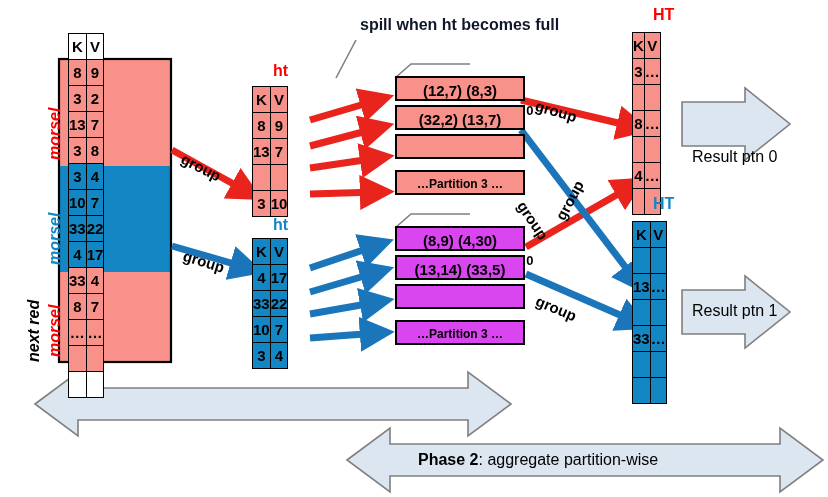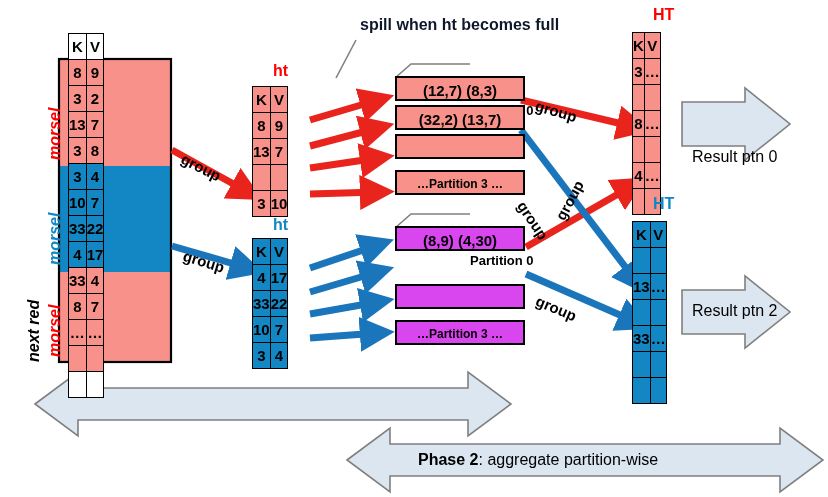--- a/index.html
+++ b/index.html
@@ -275,20 +275,23 @@
       <span class="ptxt"></span>
     </div>
   <div class="part pink small" style="left:395px;top:170px;width:130px;">
       <span class="ptxt">…Partition 3 …</span>
     </div>
 
   <div class="ptn-label" style="left:470px;top:205px;">Partition 0</div>
   <div class="part blue" style="left:395px;top:226px;width:130px;">
       <span class="ptxt">(8,9)  (4,30)</span>
     </div>
+  <div class="part blue" style="left:395px;top:255px;width:130px;">
+      <span class="ptxt">(13,14) (33,5)</span>
+    </div>
   <div class="part blue" style="left:395px;top:284px;width:130px;">
       <span class="ptxt"></span>
     </div>
   <div class="part blue small" style="left:395px;top:320px;width:130px;">
       <span class="ptxt">…Partition 3 …</span>
     </div>
 
   <div class="grp" style="left:538px;top:97px;transform:rotate(16deg);transform-origin:0 0;">group</div>
   <div class="grp" style="left:552px;top:215px;transform:rotate(-62deg);transform-origin:0 0;">group</div>
   <div class="grp" style="left:528px;top:198px;transform:rotate(56deg);transform-origin:0 0;">group</div>
@@ -356,19 +359,19 @@
           <td class="blue"></td>
         </tr>
       <tr>
           <td class="blue"></td>
           <td class="blue"></td>
         </tr>
     </tbody>
   </table>
 
   <div class="result-txt" style="left:692px;top:114px;margin-top:34px;">Result ptn 0</div>
-  <div class="result-txt" style="left:692px;top:302px;">Result ptn 2</div>
+  <div class="result-txt" style="left:692px;top:302px;">Result ptn 1</div>
 
   <div class="phase-txt" style="left:418px;top:451px;">
     <b>Phase 2</b><span>: </span><span>aggregate partition-wise</span>
   </div>
 
 </div>
 
 </body></html>

